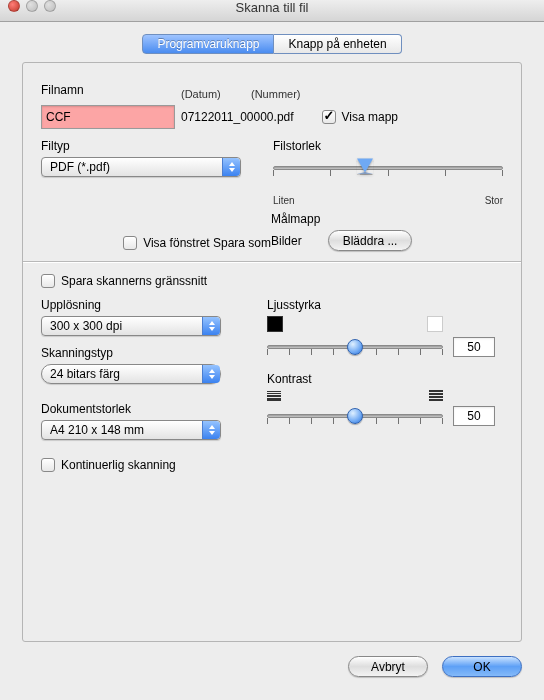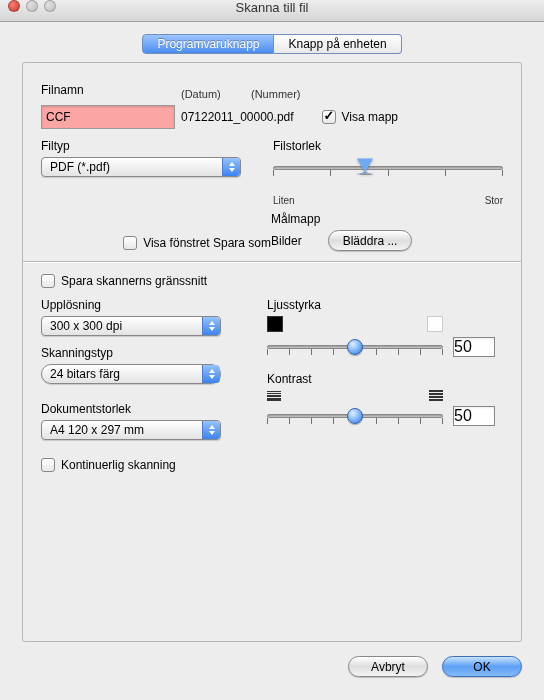--- a/index.html
+++ b/index.html
@@ -140,21 +140,21 @@
     width:0; height:0; border-left:8px solid transparent; border-right:8px solid transparent;
     border-top:14px solid #6fa9f4; background:none; border-radius:0;
     filter: drop-shadow(0 1px 1px rgba(0,0,0,0.3));
     top:40%;
   }
   .slider-ticks { position:absolute; left:0; right:0; top:60%; height:8px; display:flex; justify-content:space-between; }
   .slider-ticks span { width:1px; height:6px; background:#727272; }
   .ticks-lbl { display:flex; justify-content:space-between; font-size:10px; margin-top:16px; color:#333;}
   .numbox {
     width:42px; height:20px; border:1px solid #888; background:#fff;
-    font-size:16px; line-height:18px;
+    text-align:center; font-size:12px; line-height:18px;
     box-shadow:inset 0 1px 2px rgba(0,0,0,0.08);
   }
   .swatch { width:16px; height:16px; border:1px solid #333;}
   .contrast-ico { display:flex; flex-direction:column; gap:1px;}
   .contrast-ico div { background:#333; }
   .footer {
     display:flex; justify-content:flex-end; gap:14px;
     margin-top:14px;
   }
 </style>
@@ -256,21 +256,21 @@
         </div>
 
         <span class="label" style="margin-top:10px;">Skanningstyp</span>
         <div class="aqua-select" style="width:180px; margin-top:2px;border-radius:10px;">
           <span>24 bitars färg</span>
           <div class="aqua-cap"></div>
         </div>
 
         <span class="label" style="margin-top:18px;">Dokumentstorlek</span>
         <div class="aqua-select" style="width:180px; margin-top:2px;">
-          <span>A4 120 x 297 mm</span>
+          <span>A4 210 x 148 mm</span>
           <div class="aqua-cap"></div>
         </div>
 
         <div class="checkbox" style="margin-top:18px;">
           <div class="cb"></div>
           <span>Kontinuerlig skanning</span>
         </div>
       </div>
 
       <div style="flex:1;">

